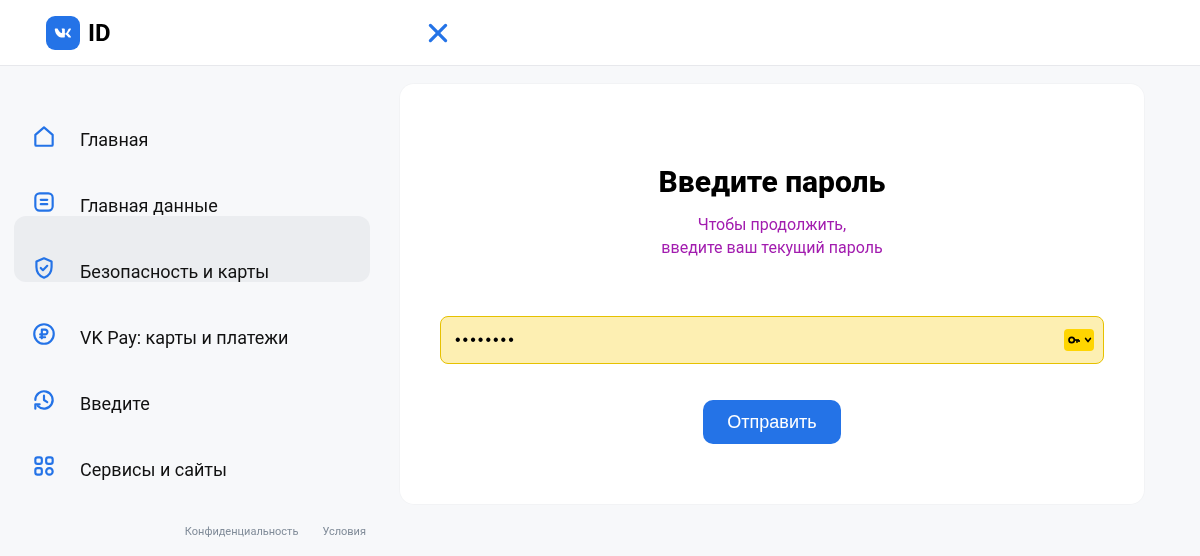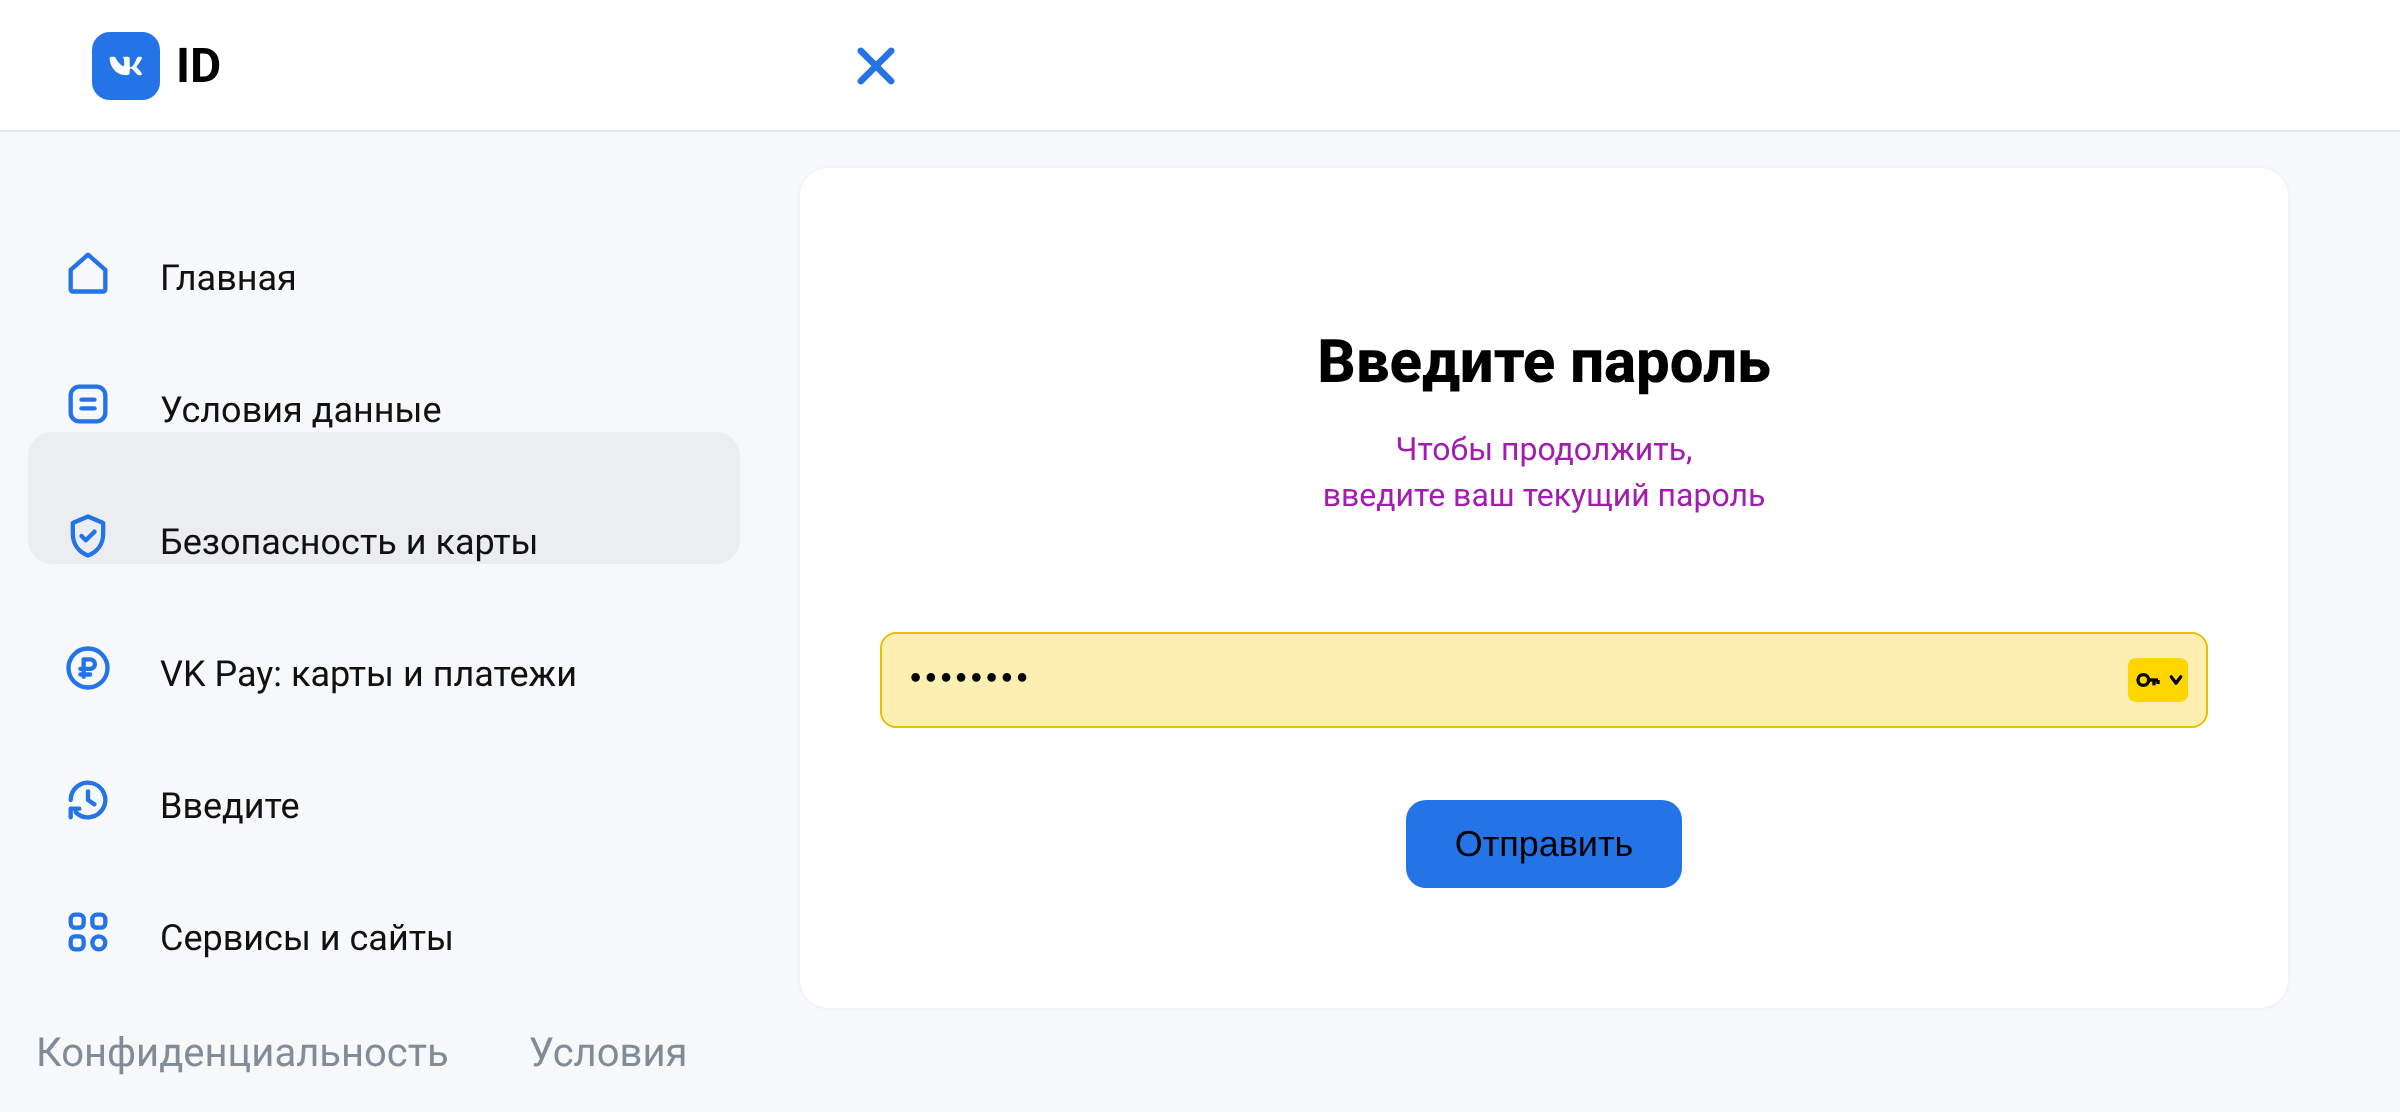--- a/index.html
+++ b/index.html
@@ -47,23 +47,24 @@
     font-size: 18px;
     color:#111;
     cursor:pointer;
   }
   .nav-item.active { background:#ebedf0; }
   .nav-item .icon { width:28px; height:28px; display:flex; align-items:center; justify-content:center; color:#2473e7; }
   .footer-links {
     margin-top:auto;
     padding: 18px 4px;
     display:flex;
-    gap: 40px;
-    font-size:20px;
+    gap: 24px;
+    font-size:11px;
     color:#818c99;
+    justify-content:flex-end;
   }
   .footer-links span { cursor:pointer; }
   .main {
     flex:1;
     padding: 0 56px 0 20px;
   }
   .card {
     background:#fff;
     border-radius: 14px;
     height: 420px;
@@ -109,21 +110,21 @@
     border-radius:4px;
     width:30px;
     height:22px;
     display:flex;
     align-items:center;
     justify-content:center;
     font-size:13px;
   }
   .submit-btn {
     background:#2473e7;
-    color:#000000;
+    color:#ffffff;
     border:none;
     border-radius:10px;
     height:44px;
     padding: 0 24px;
     font-size:18px;
     font-weight:500;
     cursor:pointer;
   }
 </style>
 </head>
@@ -160,21 +161,21 @@
     </div>
 
     <div class="nav-item">
       <span class="icon">
         <svg width="26" height="26" viewBox="0 0 24 24" fill="none" stroke="#2473e7" stroke-width="2" stroke-linecap="round" stroke-linejoin="round">
           <rect x="4" y="4" width="16" height="16" rx="4"></rect>
           <line x1="9" y1="10" x2="15" y2="10"></line>
           <line x1="9" y1="14" x2="15" y2="14"></line>
         </svg>
       </span>
-      <span>Условия данные</span>
+      <span>Главная данные</span>
     </div>
 
     <div class="nav-item active">
       <span class="icon">
         <svg width="26" height="26" viewBox="0 0 24 24" fill="none" stroke="#2473e7" stroke-width="2" stroke-linecap="round" stroke-linejoin="round">
           <path d="M12 3 L19 6 V11 C19 16 16 19.5 12 21 C8 19.5 5 16 5 11 V6 Z"></path>
           <polyline points="9 12 11 14 15 10"></polyline>
         </svg>
       </span>
       <span>Безопасность и карты</span>

